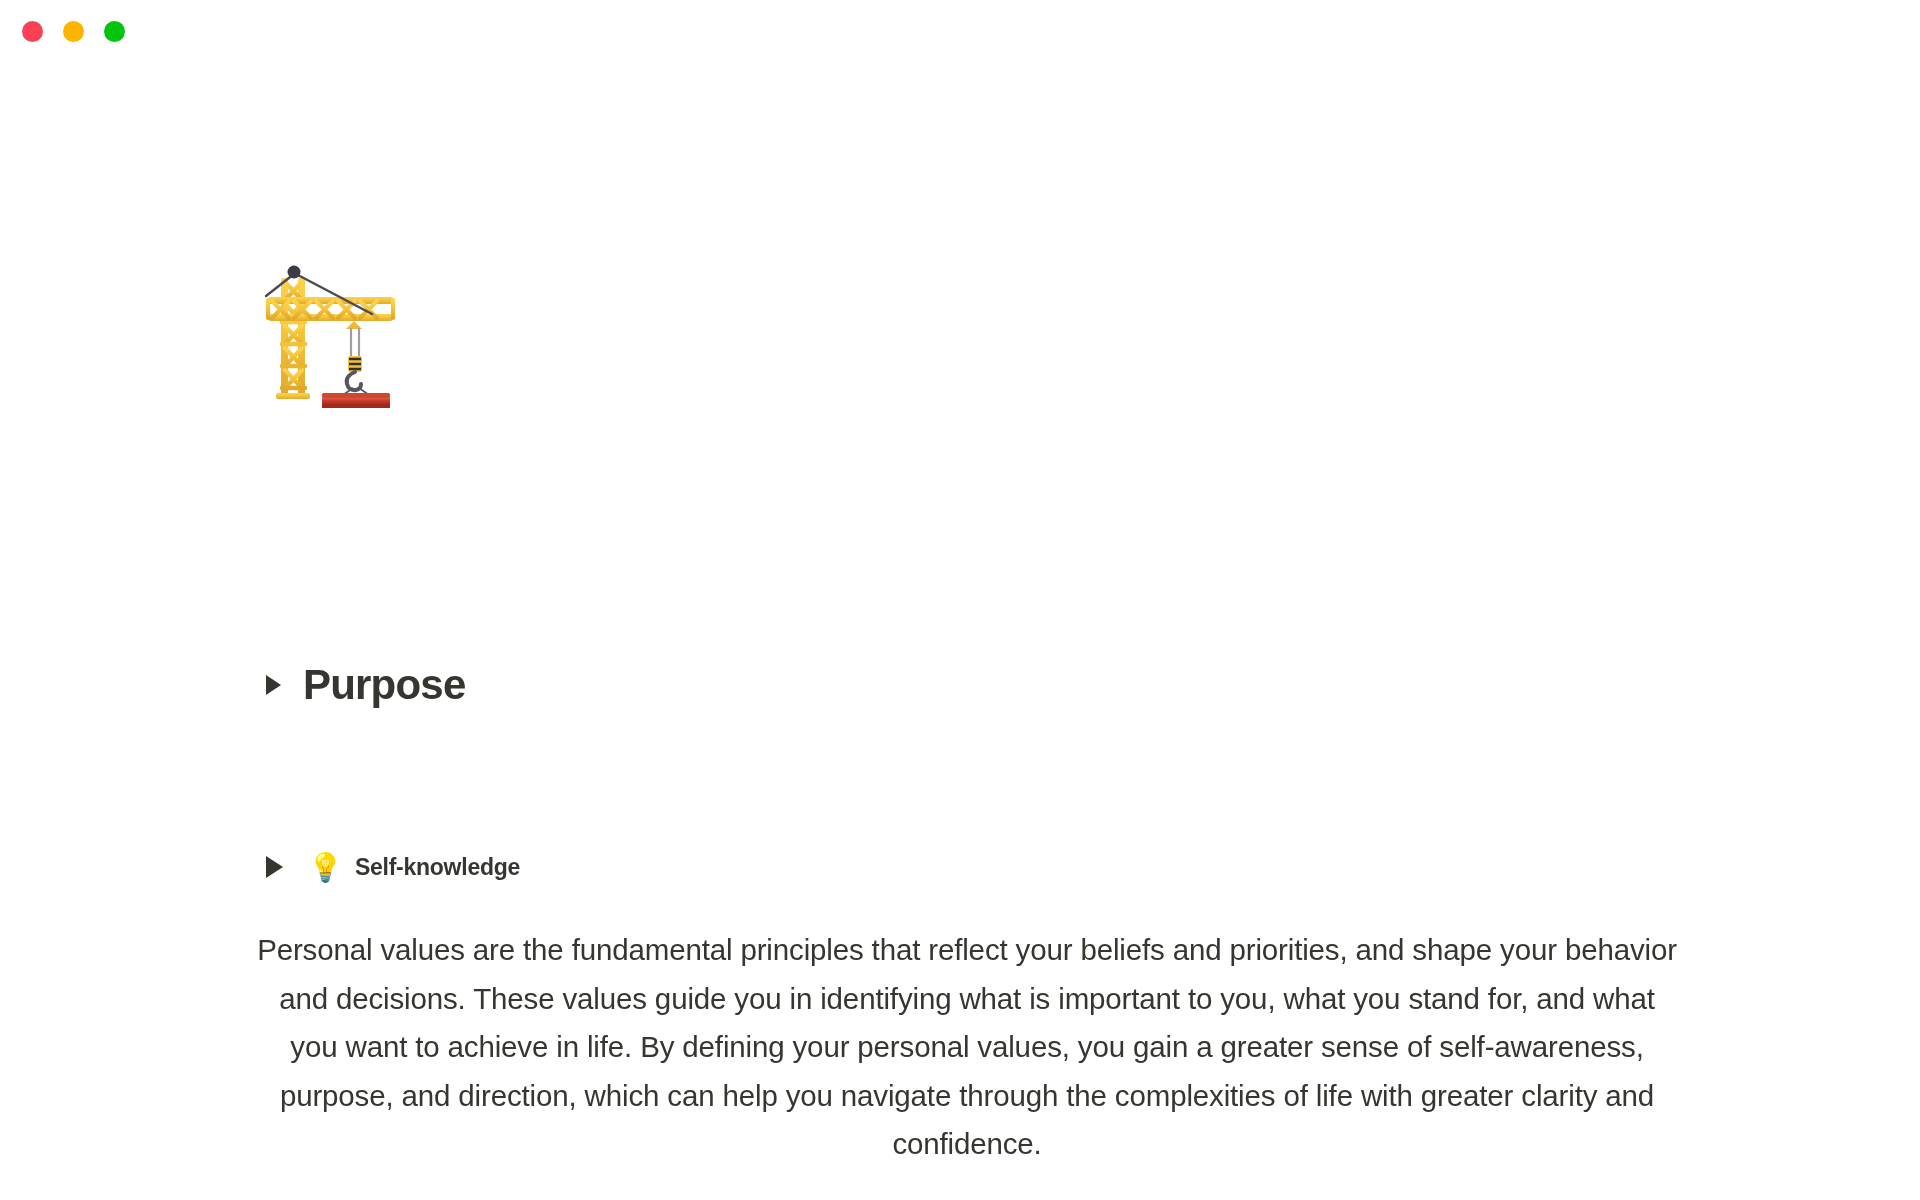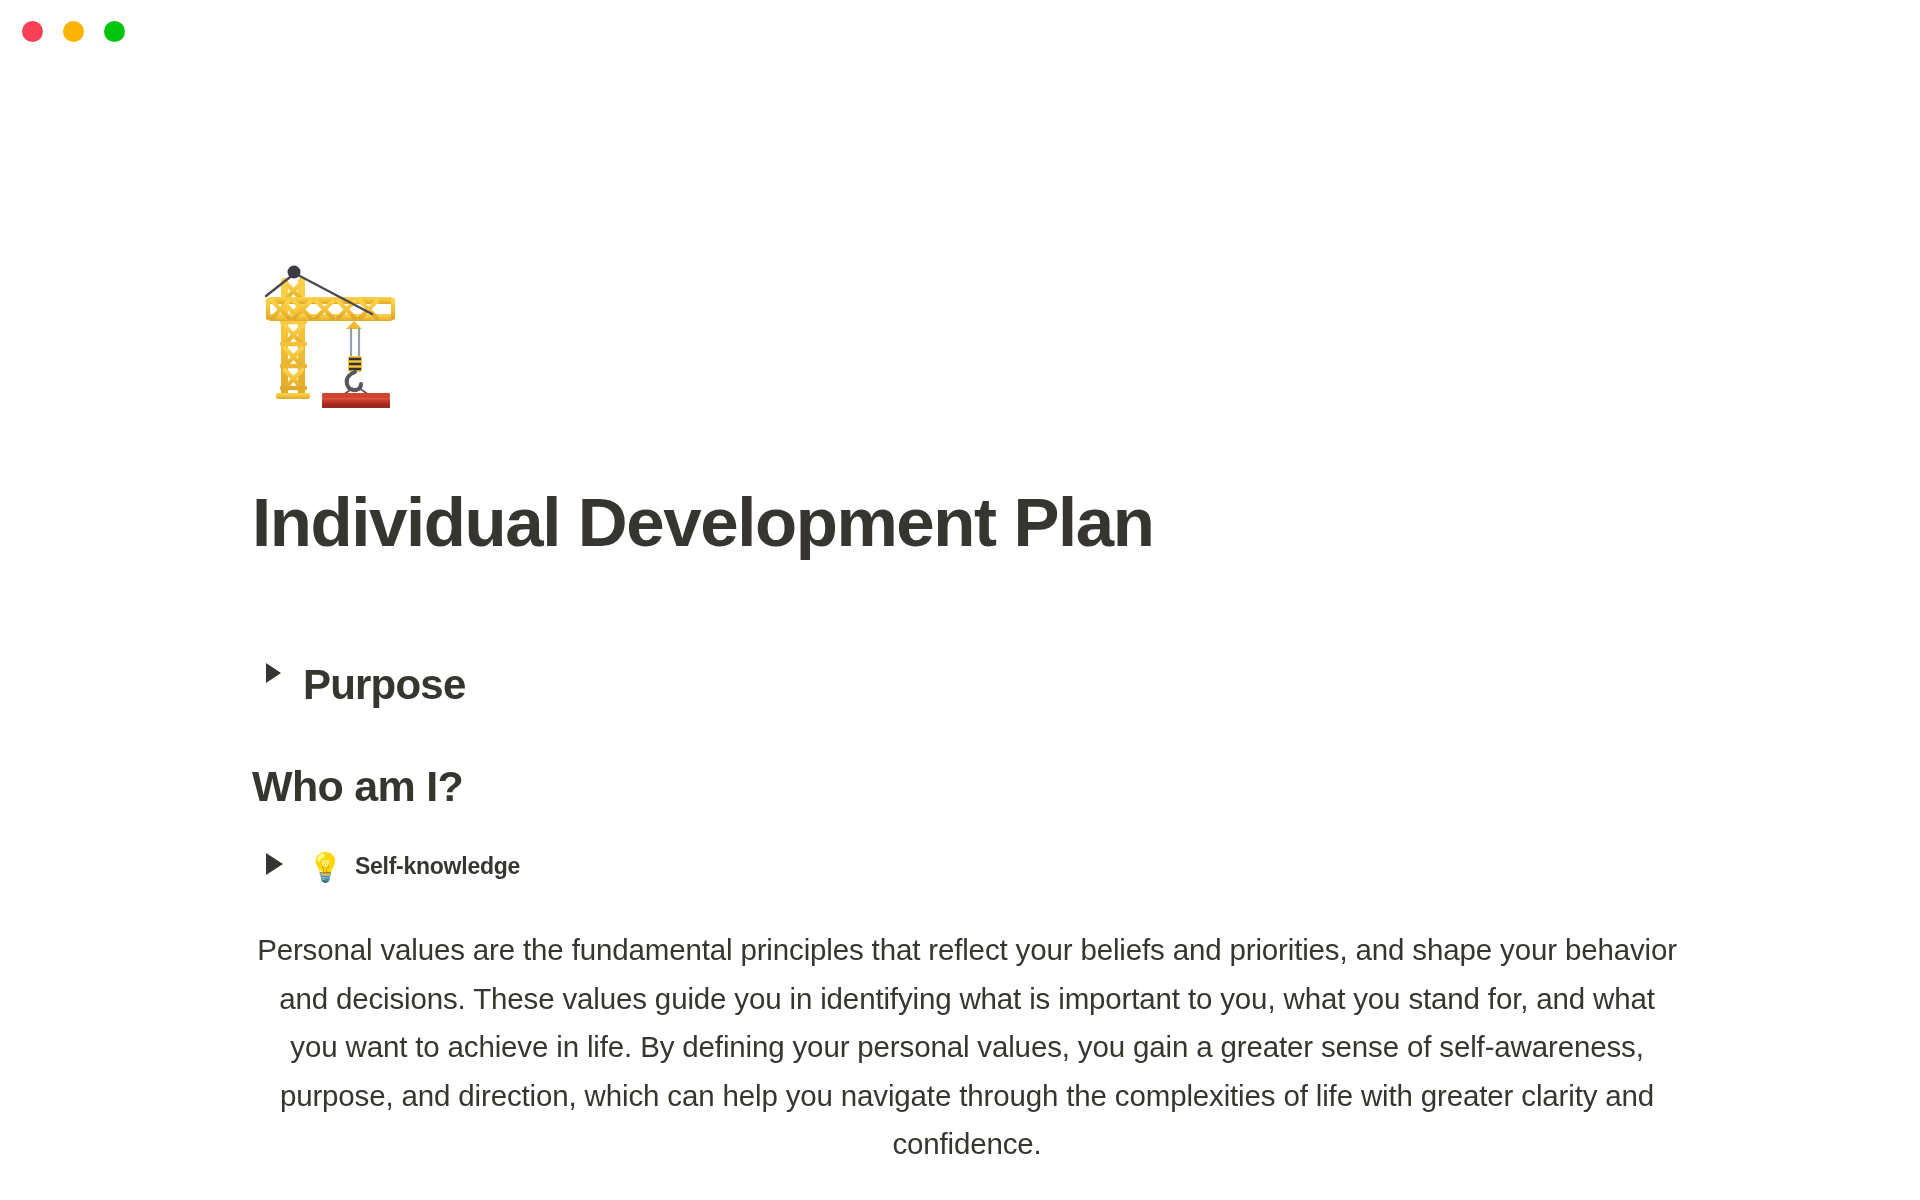--- a/index.html
+++ b/index.html
@@ -72,21 +72,21 @@
     font-weight: 700;
     letter-spacing: -1.4px;
     color: #37352F;
     white-space: nowrap;
   }
 
   
   .toggle-row {
     position: absolute;
     display: flex;
-    align-items: flex-start;
+    align-items: center;
   }
 
   .toggle-arrow {
     display: inline-block;
     width: 0;
     height: 0;
     border-top: 11px solid transparent;
     border-bottom: 11px solid transparent;
     border-left: 17px solid #37352F;
     flex: 0 0 auto;
@@ -246,28 +246,26 @@
       </g>
 
       <rect x="74" y="155" width="68" height="5" rx="1.5" fill="#D1452F"></rect>
       <rect x="74" y="160" width="68" height="7" fill="url(#gRed)"></rect>
       <rect x="74" y="166" width="68" height="5" rx="1.5" fill="#9E2A1E"></rect>
 
       <rect x="28" y="155" width="34" height="6" rx="2" fill="url(#gYellow)"></rect>
     </svg>
   </div>
 
-  <h1 class="page-title">Individual Development Plan</h1>
 
   <div class="toggle-row" id="toggle-purpose">
     <span class="toggle-arrow"></span>
     <span class="toggle-label">Purpose</span>
   </div>
 
-  <h2 class="heading-2">Who am I?</h2>
 
   <div class="toggle-row" id="toggle-self-knowledge">
     <span class="toggle-arrow"></span>
     <span class="toggle-emoji">💡</span>
     <span class="toggle-label">Self-knowledge</span>
   </div>
 
   <p class="paragraph">Personal values are the fundamental principles that reflect your beliefs and priorities, and shape your behavior and decisions. These values guide you in identifying what is important to you, what you stand for, and what you want to achieve in life. By defining your personal values, you gain a greater sense of self-awareness, purpose, and direction, which can help you navigate through the complexities of life with greater clarity and confidence.</p>
 
 </div>

